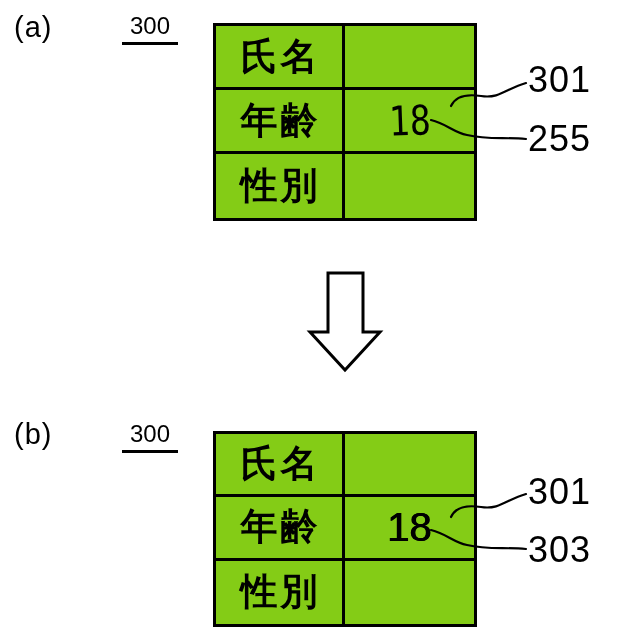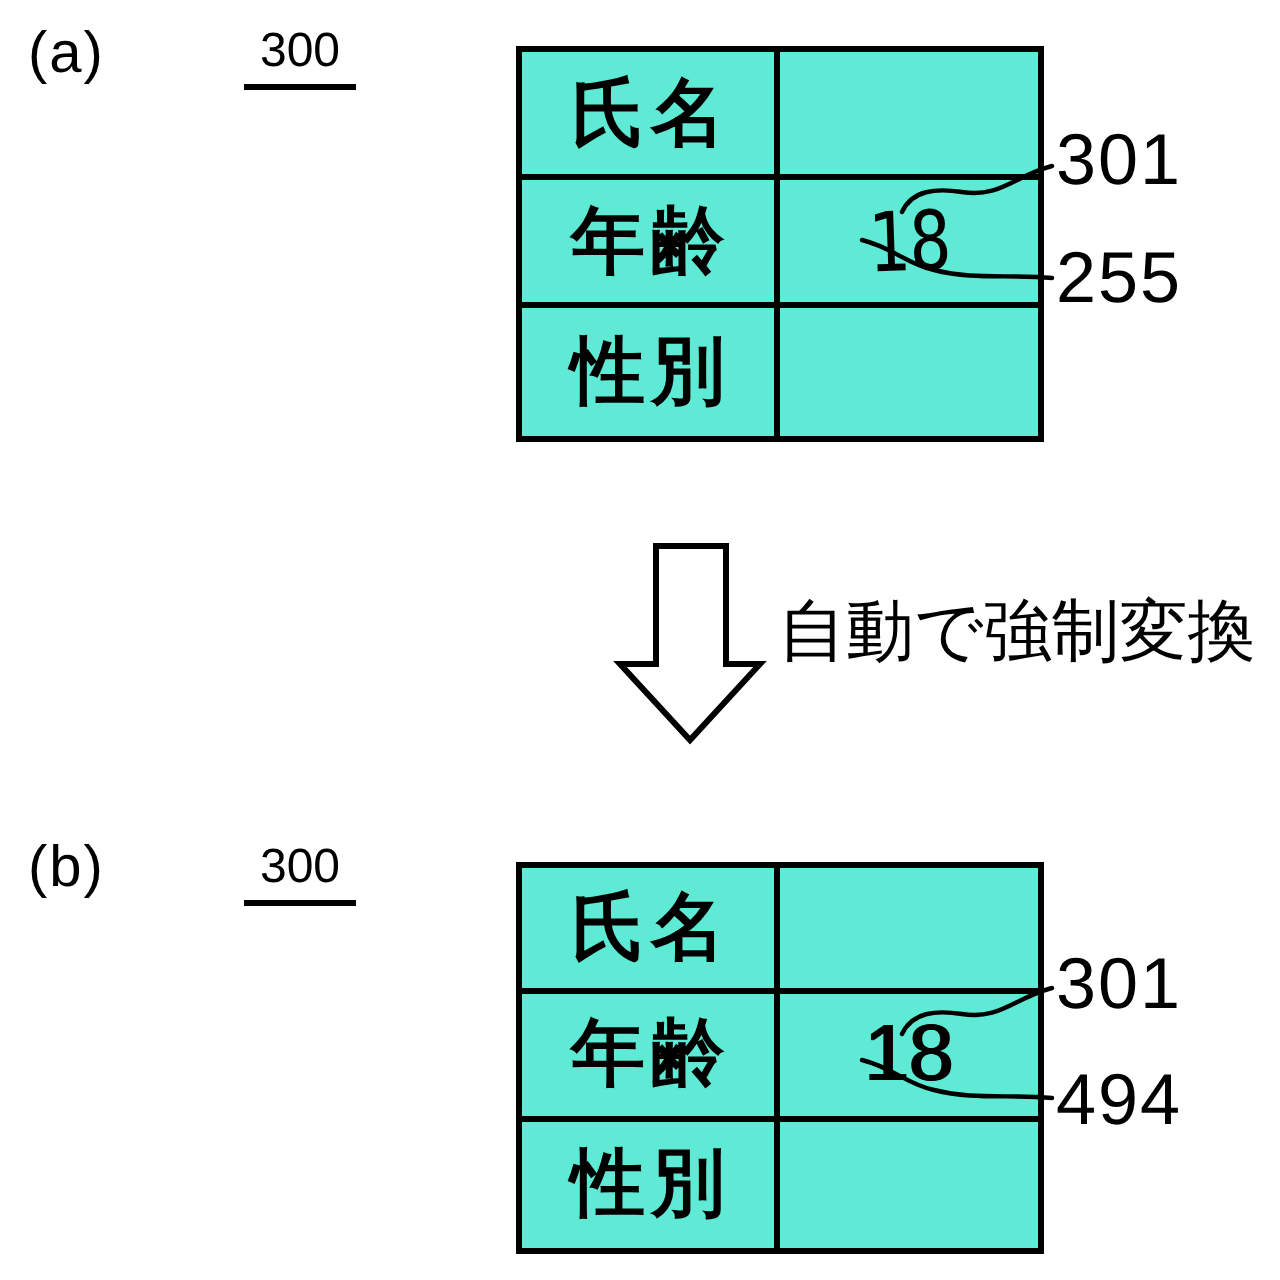--- a/index.html
+++ b/index.html
@@ -8,21 +8,21 @@
     font-family:"Liberation Sans", sans-serif;color:#000;overflow:hidden;
   }
   .abs{position:absolute;}
   .panel-label{font-size:29px;line-height:32px;letter-spacing:1px;}
   .refnum{
     font-size:24px;line-height:30px;width:56px;text-align:center;
     border-bottom:3px solid #000;padding-bottom:1px;
   }
   .dtable{
     display:grid;grid-template-columns:129px 1fr;grid-template-rows:1fr 1fr 1fr;
-    border:3px solid #000;background:#5eead4;box-sizing:content-box;margin-left:45px;
+    border:3px solid #000;background:#84cc16;box-sizing:content-box;
   }
   .cell{display:flex;align-items:center;justify-content:center;overflow:hidden;}
   .cell.lab{
     border-right:3px solid #000;
     font-family:"DejaVu Sans", sans-serif;
     font-size:37px;font-weight:600;letter-spacing:3px;padding-left:3px;
   }
   .cell.bb{border-bottom:3px solid #000;}
   .val-hand{
     font-family:"DejaVu Sans Mono", monospace;
@@ -57,39 +57,38 @@
     <div class="cell bb">
         <span class="val-hand">18</span>
       </div>
     <div class="cell lab">性別</div>
     <div class="cell"></div>
   </div>
 
   <div class="abs callout" style="left:528px;top:66px;">301</div>
   <div class="abs callout" style="left:528px;top:125px;">255</div>
 
-  <div class="abs arrow-caption" style="left:389px;top:297px;">自動で強制変換</div>
 
   <div class="abs panel-label" style="left:14px;top:418px;">(b)</div>
 
   <div class="abs refnum" style="left:122px;top:419px;">300</div>
 
   <div class="abs dtable" style="left:213px;top:431px;width:258px;height:190px;">
     <div class="cell lab bb">氏名</div>
     <div class="cell bb"></div>
     <div class="cell lab bb">年齢</div>
     <div class="cell bb">
         <span class="val-clean">18</span>
       </div>
     <div class="cell lab">性別</div>
     <div class="cell"></div>
   </div>
 
   <div class="abs callout" style="left:528px;top:478px;">301</div>
-  <div class="abs callout" style="left:528px;top:536px;">494</div>
+  <div class="abs callout" style="left:528px;top:536px;">303</div>
 
   <svg class="overlay" width="640" height="640" viewBox="0 0 640 640">
 
     <path d="M 526 83 C 507 88, 500 99, 481 96 C 468 94, 456 95, 451 106" fill="none" stroke="#000" stroke-width="2.2" stroke-linecap="round"></path>
 
     <path d="M 431 120 C 447 124, 453 132, 467 135 C 487 140, 504 137, 526 139" fill="none" stroke="#000" stroke-width="2.2" stroke-linecap="round"></path>
 
     <polygon points="328,273 363,273 363,332 380,332 345,370 310,332 328,332" fill="#ffffff" stroke="#000" stroke-width="3" stroke-linejoin="miter"></polygon>
 
     <path d="M 526 494 C 507 499, 500 510, 481 507 C 468 505, 456 506, 451 517" fill="none" stroke="#000" stroke-width="2.2" stroke-linecap="round"></path>

